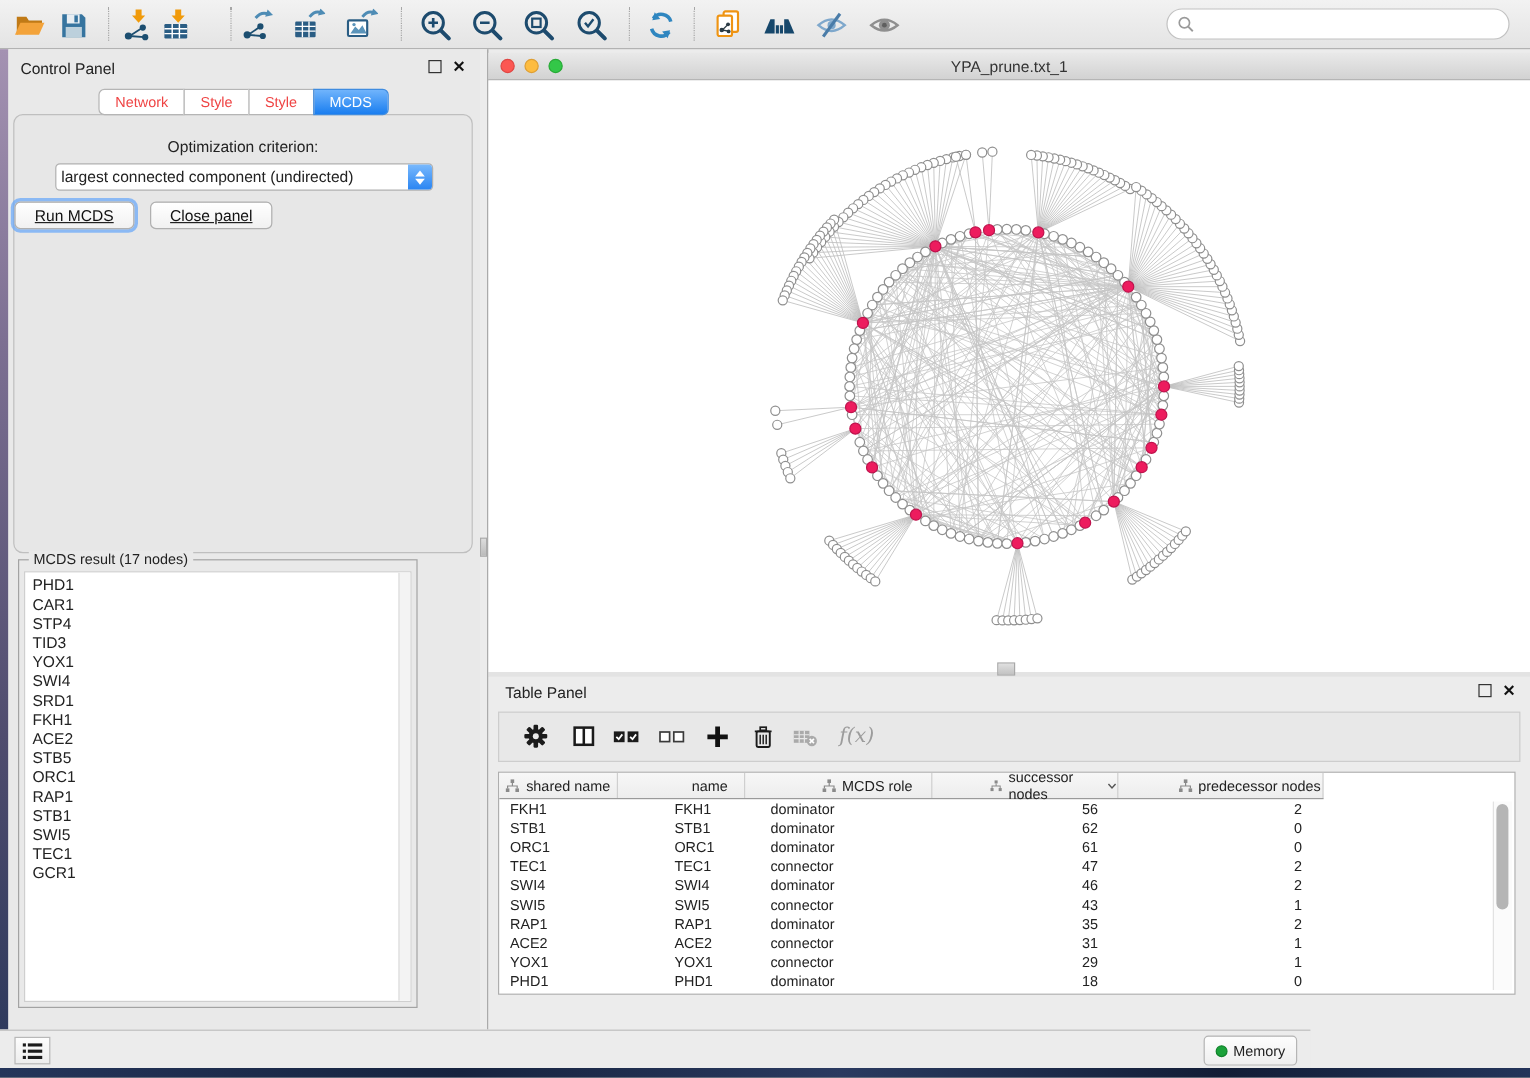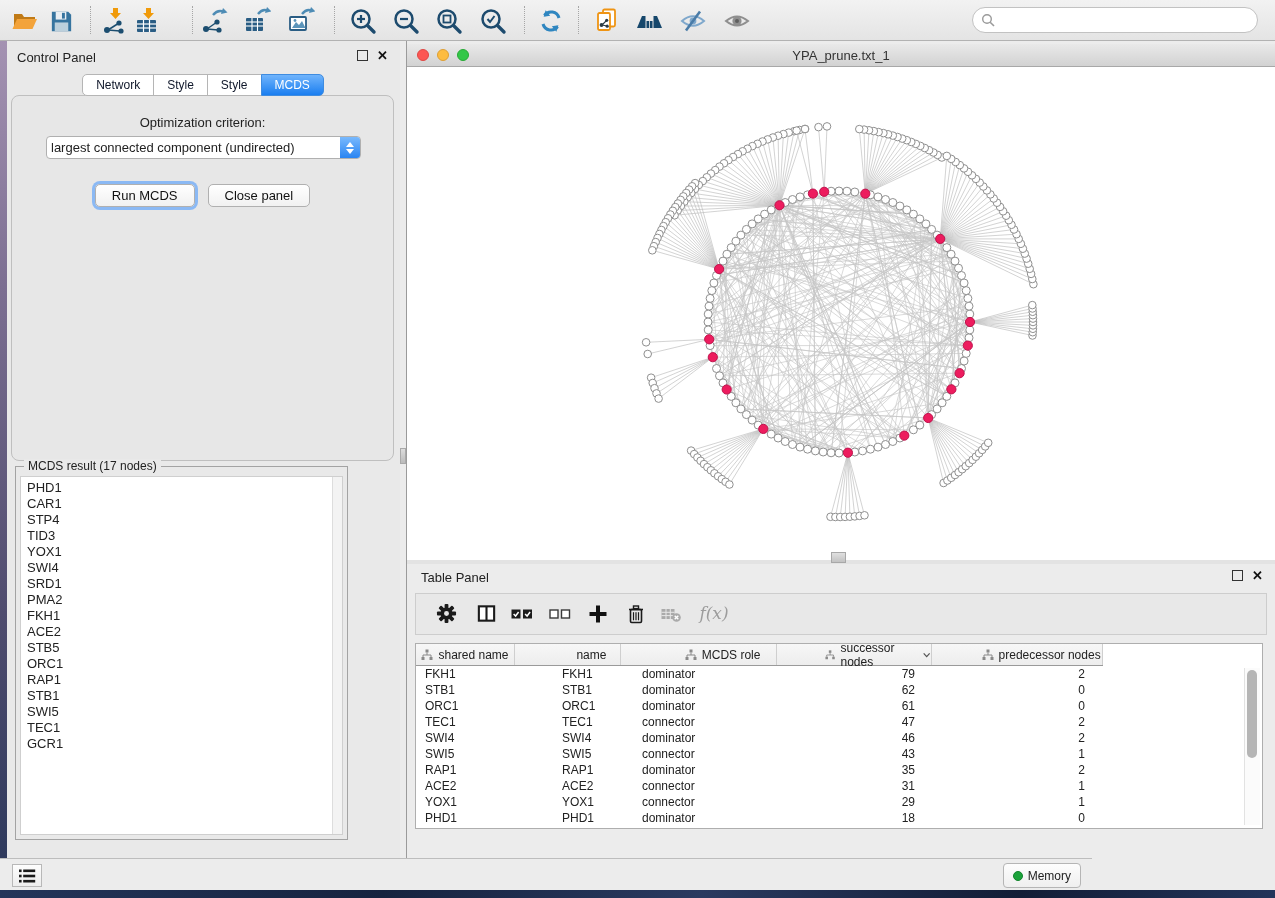--- a/index.html
+++ b/index.html
@@ -19,35 +19,35 @@
   #bottom-strip{position:absolute;left:0;top:890px;width:1275px;height:8px;
               background:linear-gradient(90deg,#24355a,#16233f 30%,#2a3a60 55%,#121d36 80%,#23345a);}
   
   #control-panel{position:absolute;left:7px;top:41px;width:393px;height:817px;background:#e9e9e9;box-sizing:border-box;}
   #cp-title{position:absolute;left:10px;top:9px;font-size:13px;}
   .win-icons{position:absolute;top:9px;display:flex;gap:9px;align-items:center;}
   #cp-winicons{right:12px;}
   .float-ic{width:9px;height:9px;border:1.5px solid #333;display:inline-block;}
   .close-ic{font-size:13px;font-weight:bold;color:#111;line-height:9px;}
   #cp-tabs{position:absolute;left:0;top:33px;width:100%;display:flex;justify-content:center;z-index:2;}
-  .cp-tab,.tp-tab{background:#fff;border:1px solid #b5b5b5;margin-left:-1px;padding:3px 13px;font-size:12px;color:#0f172a;cursor:default;}
+  .cp-tab,.tp-tab{background:#fff;border:1px solid #b5b5b5;margin-left:-1px;padding:3px 13px;font-size:12px;color:#ef4444;cursor:default;}
   .cp-tab:first-child,.tp-tab:first-child{border-radius:5px 0 0 5px;}
   .cp-tab:last-child,.tp-tab:last-child{border-radius:0 5px 5px 0;}
   .cp-tab.active,.tp-tab.active{background:linear-gradient(#70b4fc,#1a7ef0);color:#fff;border-color:#3f8ce0;}
   #cp-pane{position:absolute;left:4px;top:54px;width:383px;height:366px;background:#e7e7e7;
            border:1px solid #bfbfbf;border-radius:8px;box-sizing:border-box;}
   #opt-label{position:absolute;left:0;top:19px;width:100%;text-align:center;font-size:13px;}
   #criterion-select{position:absolute;left:34px;top:40px;width:315px;height:23px;background:#fff;border:1px solid #b0b0b0;
            border-radius:4px;box-sizing:border-box;display:flex;align-items:center;}
   #criterion-select .val{flex:1;font-size:13px;padding-left:4px;white-space:nowrap;overflow:hidden;}
   .spinner{width:20px;height:21px;border-radius:0 3px 3px 0;background:linear-gradient(#79b9fd,#2a85f2);
            display:flex;flex-direction:column;align-items:center;justify-content:center;gap:2px;}
   .spin-up{width:0;height:0;border-left:4px solid transparent;border-right:4px solid transparent;border-bottom:5px solid #fff;}
   .spin-dn{width:0;height:0;border-left:4px solid transparent;border-right:4px solid transparent;border-top:5px solid #fff;}
-  #cp-buttons{position:absolute;left:0;top:88px;width:100%;display:flex;justify-content:center;gap:13px;}
+  #cp-buttons{position:absolute;left:0;top:72px;width:100%;display:flex;gap:13px;text-decoration:underline;}
   .btn{background:linear-gradient(#ffffff,#f1f1f1);border:1px solid #b0b0b0;border-radius:5px;
        font-size:13px;padding:3px 16px;color:#111;cursor:default;font-family:"Liberation Sans",sans-serif;}
   .focus-ring{box-shadow:0 0 0 3px rgba(100,165,250,.7);}
   #mcds-group{position:absolute;left:8px;top:425px;width:333px;height:374px;border:1px solid #a3a3a3;box-sizing:border-box;}
   #mcds-legend{position:absolute;left:8px;top:-8px;background:#e9e9e9;padding:0 4px;font-size:12px;}
   #mcds-list-wrap{position:absolute;left:4px;top:9px;right:4px;bottom:4px;background:#fff;border:1px solid #cfcfcf;overflow:hidden;}
   #mcds-list{margin:0;padding:3px 0 0 6px;list-style:none;font-size:13px;line-height:16px;}
   #mcds-scroll{position:absolute;right:0;top:0;bottom:0;width:9px;background:#f3f3f3;border-left:1px solid #ddd;}
   
   #v-splitter{position:absolute;left:400px;top:41px;width:7px;height:817px;background:#ececec;border-right:1px solid #9b9b9b;box-sizing:border-box;}
@@ -287,21 +287,20 @@
       <span id="mcds-legend">MCDS result (17 nodes)</span>
       <div id="mcds-list-wrap">
         <ul id="mcds-list">
             <li>PHD1</li>
             <li>CAR1</li>
             <li>STP4</li>
             <li>TID3</li>
             <li>YOX1</li>
             <li>SWI4</li>
             <li>SRD1</li>
-            <li>PMA2</li>
             <li>FKH1</li>
             <li>ACE2</li>
             <li>STB5</li>
             <li>ORC1</li>
             <li>RAP1</li>
             <li>STB1</li>
             <li>SWI5</li>
             <li>TEC1</li>
             <li>GCR1</li>
           </ul>
@@ -1204,21 +1203,21 @@
               <path d="M6 3.5V6M2 8V6h8v2" fill="none" stroke="#8a8a8a" stroke-width="1"></path>
             </svg>
             <span>predecessor nodes</span>
           </div>
         </div>
       <div id="nt-body">
           <div class="tr">
             <div class="td left" style="width: 137px;">FKH1</div>
             <div class="td left" style="width: 80px;">FKH1</div>
             <div class="td left" style="width: 150px;">dominator</div>
-            <div class="td right" style="width: 148px;">79</div>
+            <div class="td right" style="width: 148px;">56</div>
             <div class="td right" style="width: 170px;">2</div>
           </div>
           <div class="tr">
             <div class="td left" style="width: 137px;">STB1</div>
             <div class="td left" style="width: 80px;">STB1</div>
             <div class="td left" style="width: 150px;">dominator</div>
             <div class="td right" style="width: 148px;">62</div>
             <div class="td right" style="width: 170px;">0</div>
           </div>
           <div class="tr">

